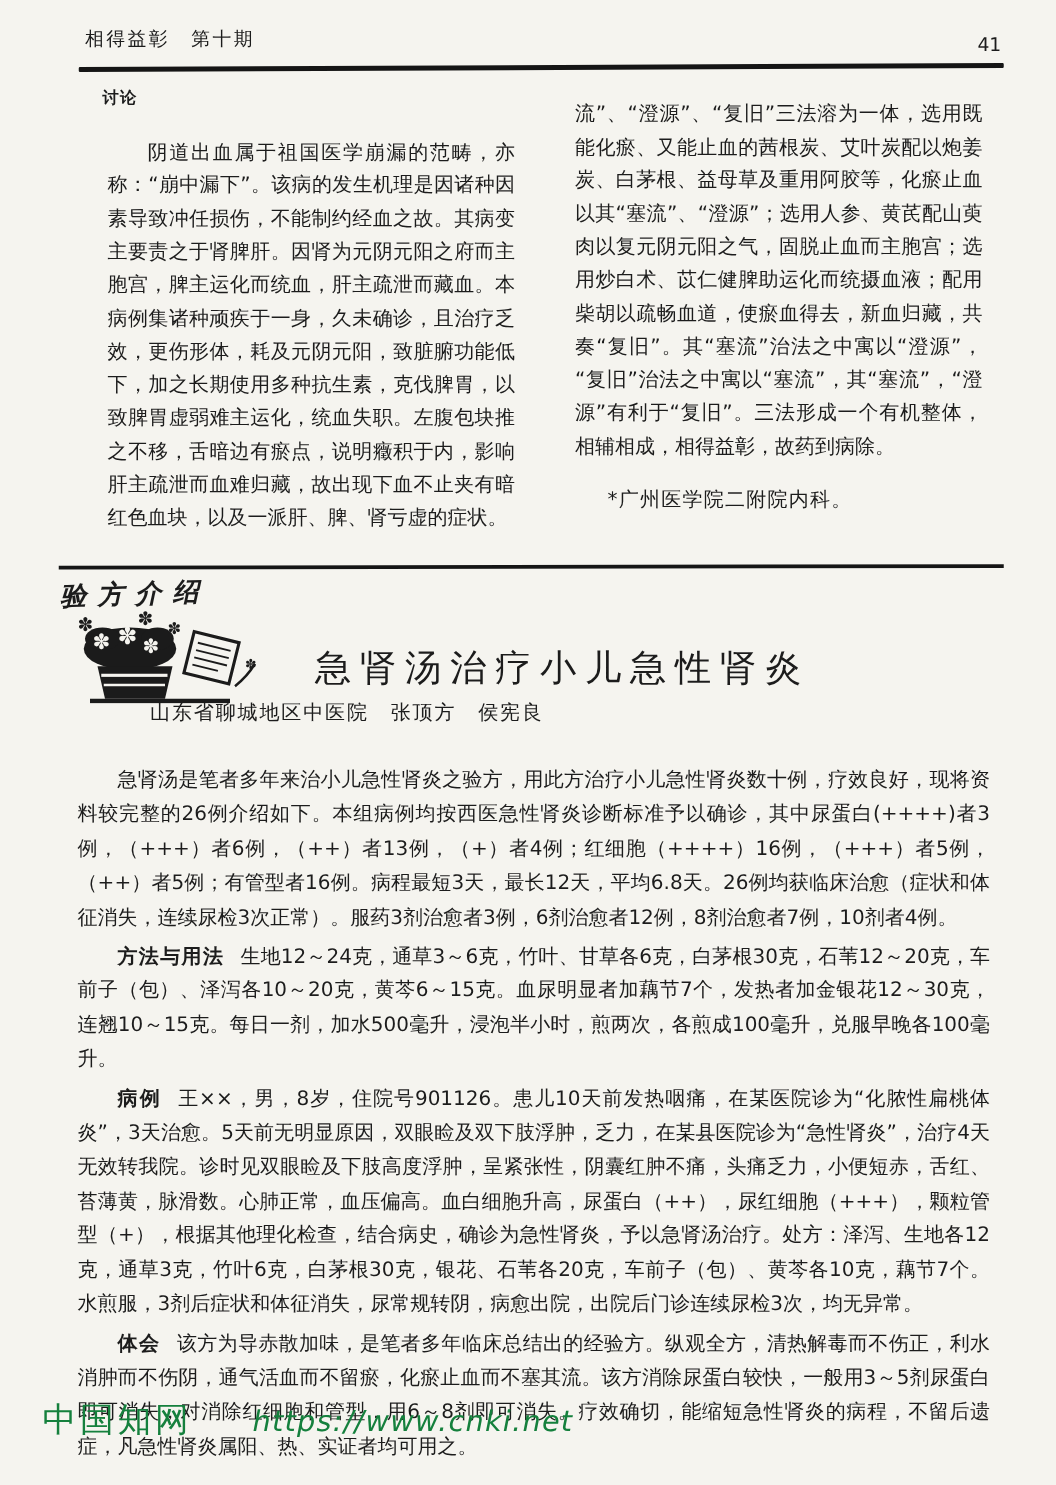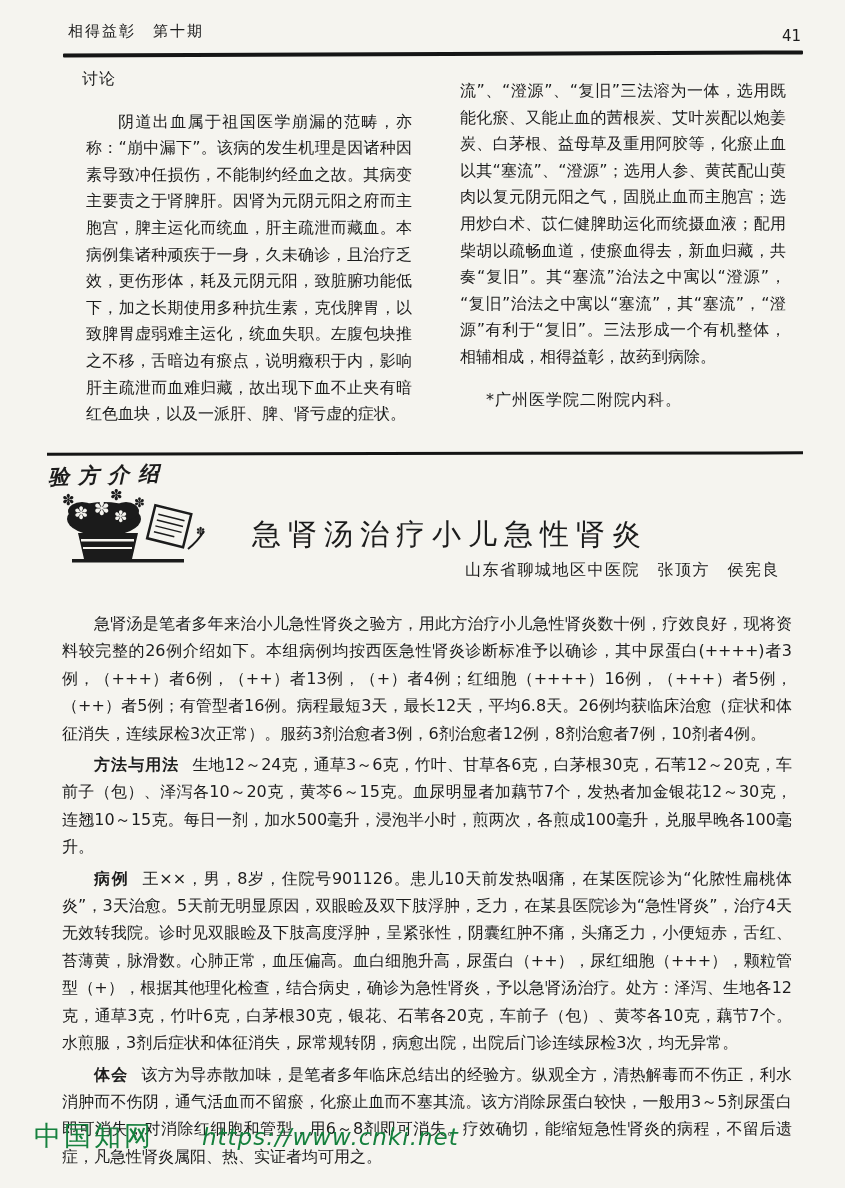--- a/index.html
+++ b/index.html
@@ -21,21 +21,21 @@
   .rule-top{
     position:absolute;top:52px;left:63px;width:740px;height:4px;
     background:#151515;transform:rotate(-0.25deg);border-radius:1px;
   }
   
   .twocol{
     position:absolute;top:62px;left:70px;width:732px;
     display:flex;gap:16px;
   }
   .col{width:358px;font-size:16px;line-height:26.6px;text-align:justify;}
-  .col h3{font-size:16px;font-weight:normal;margin:4px 0 3px 12px;letter-spacing:1px;}
+  .col h3{font-size:13px;font-weight:bold;margin:4px 0 3px 12px;letter-spacing:1px;}
   .col p{margin:16px;}
   .col p.first{text-indent:2em;}
   .col p.cont{text-indent:0;}
   .footnote{
     font-size:16px;margin-top:22px;padding-left:26px;
     letter-spacing:1px;
   }
   
   .rule-mid{
     position:absolute;top:452px;left:47px;width:756px;height:2.5px;
@@ -50,21 +50,21 @@
   }
   .stamp svg{display:block;margin-top:1px;}
   
   .article-title{
     position:absolute;top:496px;left:120px;width:660px;
     text-align:center;font-size:29px;font-weight:normal;letter-spacing:7px;
     white-space:nowrap;
   }
   .byline{
     position:absolute;top:560px;left:120px;width:660px;
-    text-align:right;font-size:16px;letter-spacing:1.5px;
+    text-align:left;font-size:16px;letter-spacing:1.5px;
   }
   
   .body{
     position:absolute;top:610px;left:62px;width:730px;
     font-size:16px;line-height:27.4px;text-align:justify;
   }
   .body p{margin:0 0 4px 0;text-indent:2em;}
   .body .lead{font-weight:bold;margin-right:13px;letter-spacing:1px;}
   
   .watermark{

